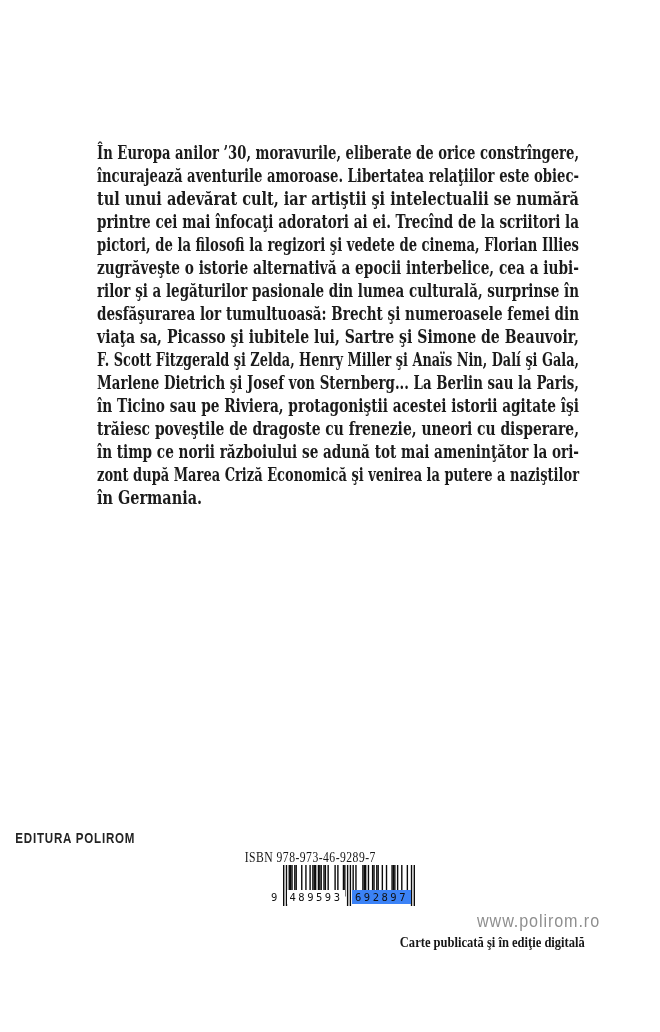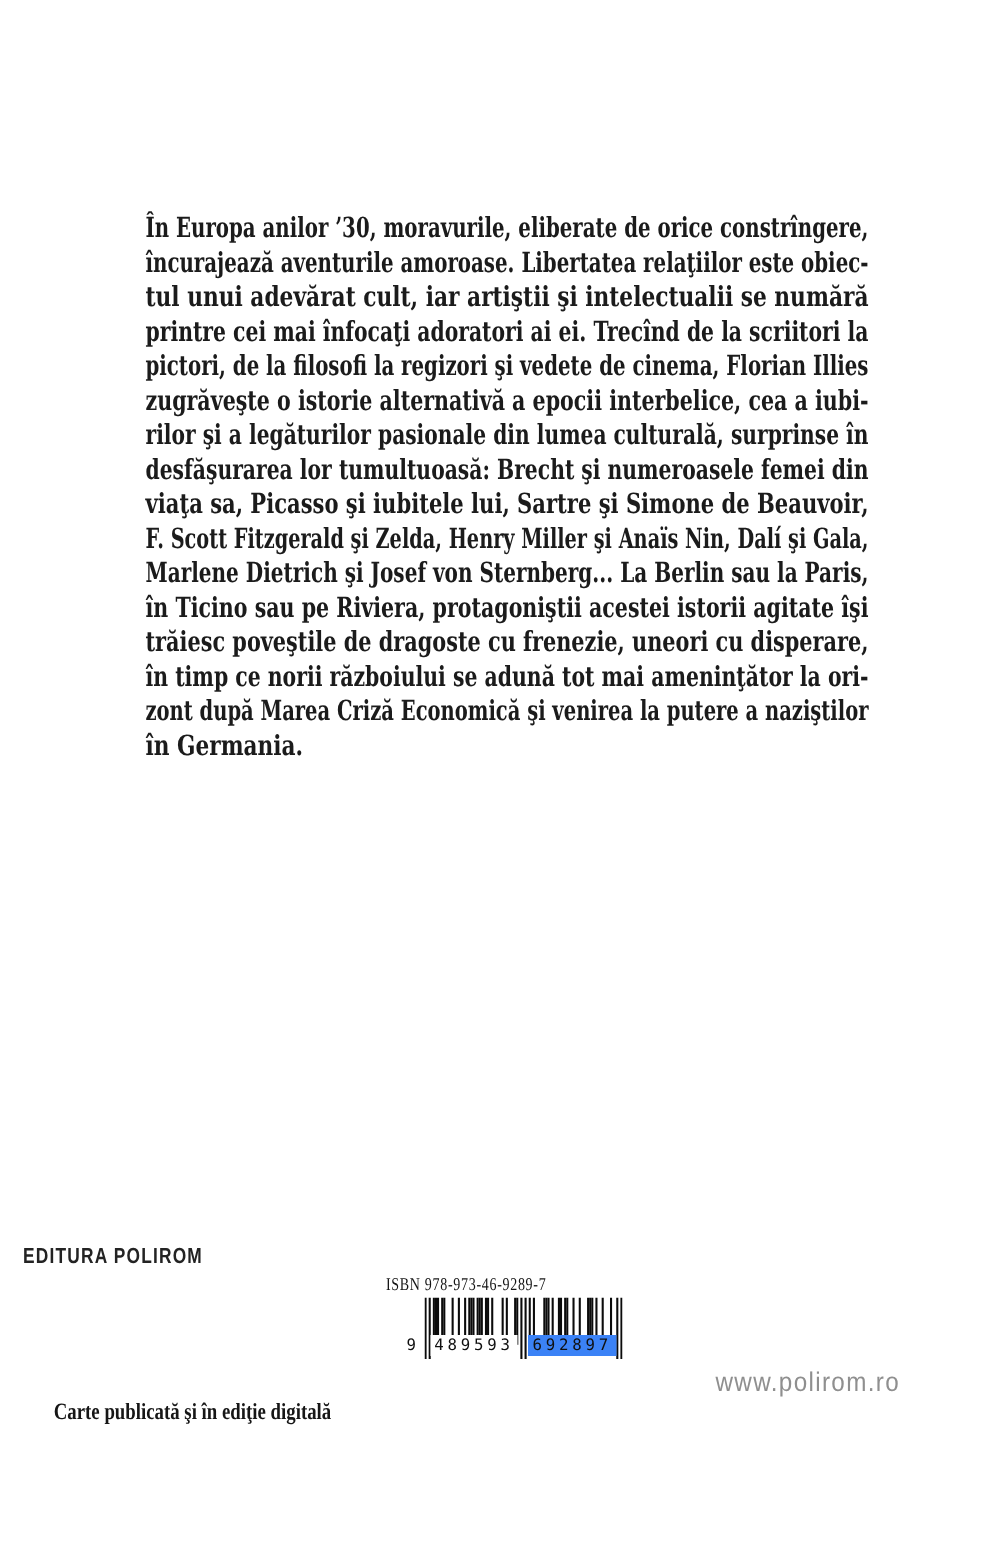--- a/index.html
+++ b/index.html
@@ -39,21 +39,21 @@
     font-family: "Liberation Sans", sans-serif;
     font-weight: bold;
     font-size: 14.5px;
     letter-spacing: 1px;
     color: #232323;
   }
   .isbn-label {
     position: absolute; left: 14px; right: 0; top: 849px;
     text-align: center;
     font-family: "Liberation Serif", serif;
-    font-size: 12px;
+    font-size: 15px;
     letter-spacing: 0.6px;
     color: #141414;
   }
   .barcode {
     position: absolute;
     left: 283px;
     top: 865px;
     width: 132px;
     height: 41px;
   }
@@ -77,21 +77,21 @@
   .website {
     position: absolute; left: 14px; right: 0; top: 911px;
     text-align: right;
     font-family: "Liberation Sans", sans-serif;
     font-size: 18px;
     letter-spacing: 1px;
     color: #8f8f8f;
   }
   .edition {
     position: absolute; left: 14px; right: 0; top: 933px;
-    text-align: left;
+    text-align: right;
     font-family: "Liberation Serif", serif;
     font-weight: bold;
     font-size: 15.5px;
     color: #161616;
   }
 </style>
 </head>
 <body>
 
 <div class="cover">

